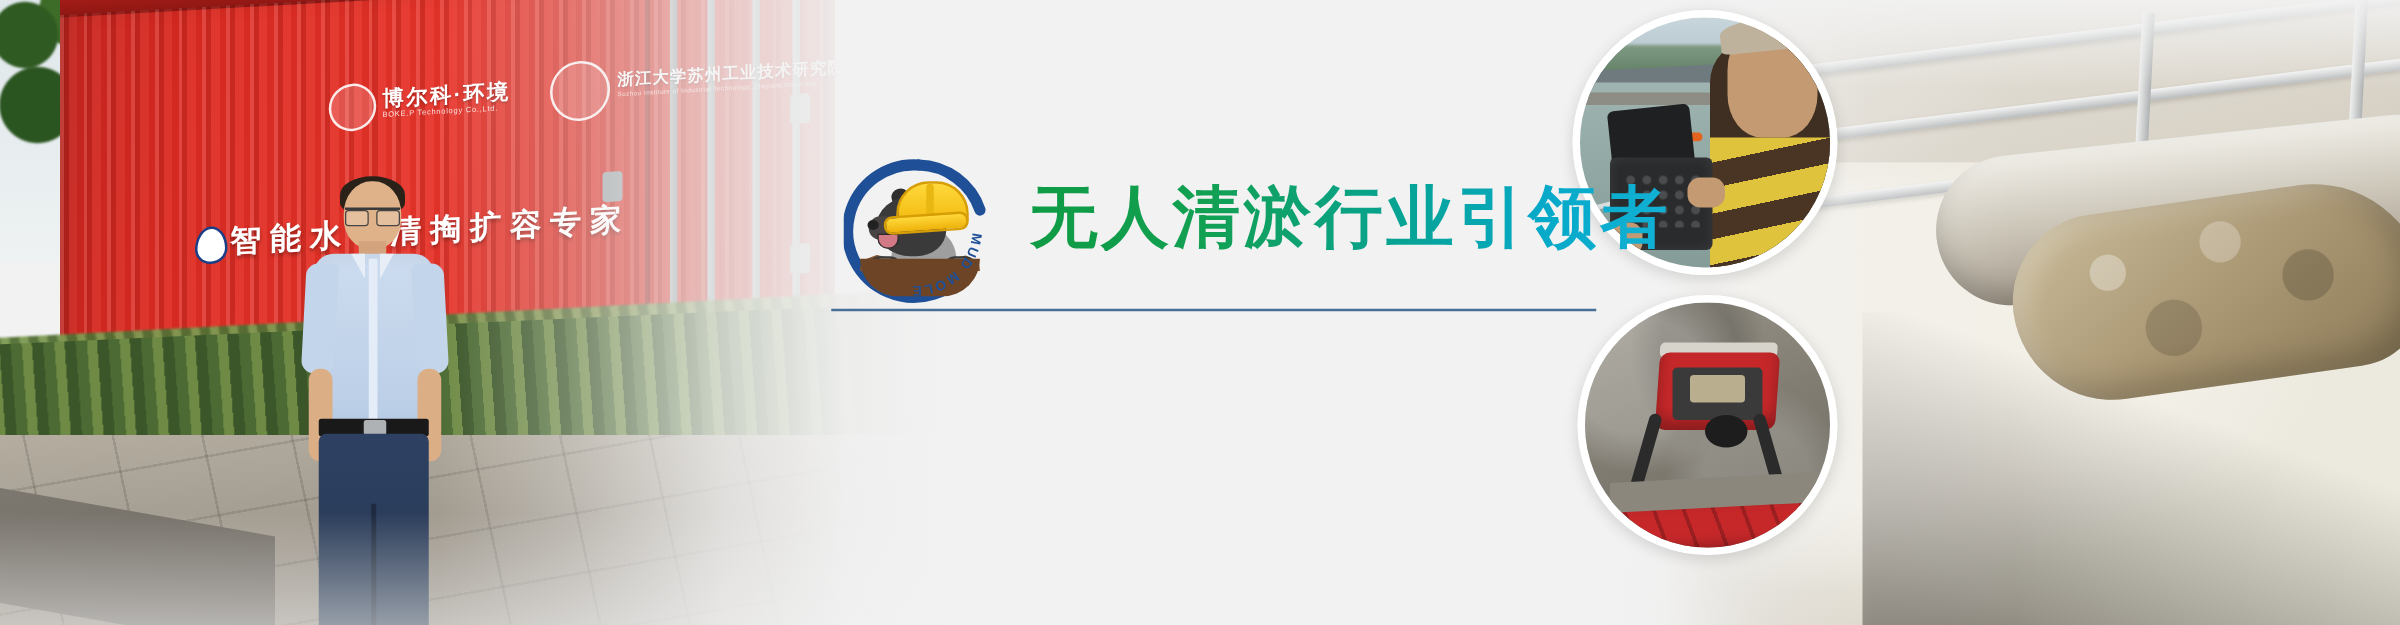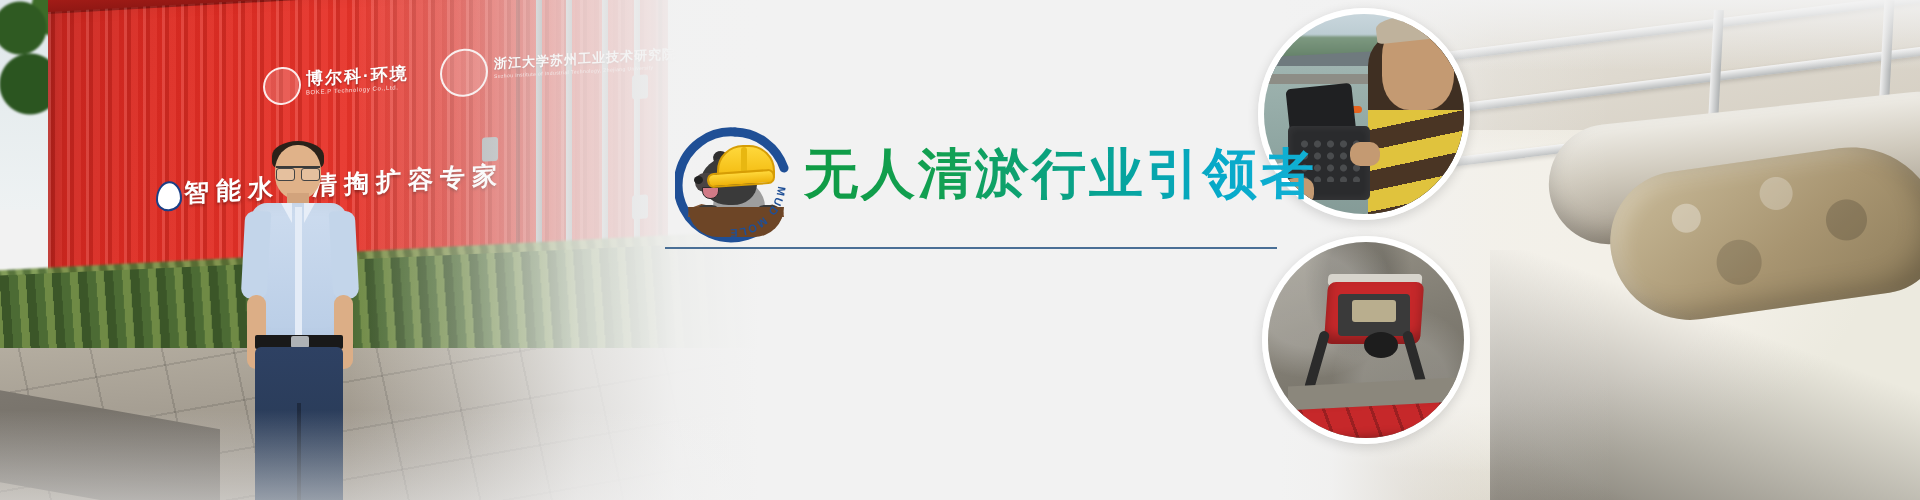--- a/index.html
+++ b/index.html
@@ -215,21 +215,21 @@
   .helmet-brim{position:absolute;left:10px;top:28px;width:64px;height:11px;border-radius:7px;
      background:linear-gradient(#ffd83b,#eeb20a);border:2px solid #d69d05;transform:rotate(-4deg);}
   .helmet-ridge{position:absolute;left:44px;top:4px;width:6px;height:26px;background:#e8b711;border-radius:3px;}
   .paw-l{position:absolute;left:-2px;top:62px;width:22px;height:17px;border-radius:9px;background:#f1eee7;border:2px solid #3a3a3a;}
   .paw-r{position:absolute;left:58px;top:62px;width:22px;height:17px;border-radius:9px;background:#f1eee7;border:2px solid #3a3a3a;}
   .mound{position:absolute;left:13px;top:82px;width:96px;height:30px;
      border-radius:0 0 48px 48px;background:#6d4526;}
   .mound-top{position:absolute;left:13px;top:74px;width:96px;height:18px;
      border-radius:48px 48px 0 0;background:#7d5130;clip-path:polygon(0 55%,14% 28%,34% 52%,52% 18%,72% 50%,88% 30%,100% 58%,100% 100%,0 100%);}
   .logo-arc-text{position:absolute;left:0;top:0;width:120px;height:120px;}
-  .headline{position:absolute;left:144px;top:22px;font-size:54px;font-weight:900;
+  .headline{position:absolute;left:164px;top:22px;font-size:54px;font-weight:900;
      letter-spacing:3px;line-height:1;white-space:nowrap;
      background:linear-gradient(90deg,#0f9b44 0%,#12a053 28%,#07a394 58%,#06a9c8 80%,#12b1d6 100%);
      -webkit-background-clip:text;background-clip:text;color:transparent;
      font-family:"DejaVu Sans","Liberation Sans",sans-serif;}
   .divider{position:absolute;left:5px;top:122px;width:612px;height:2px;background:#4a6f96;}
 </style>
 </head>
 <body>
 
 <div class="banner">

